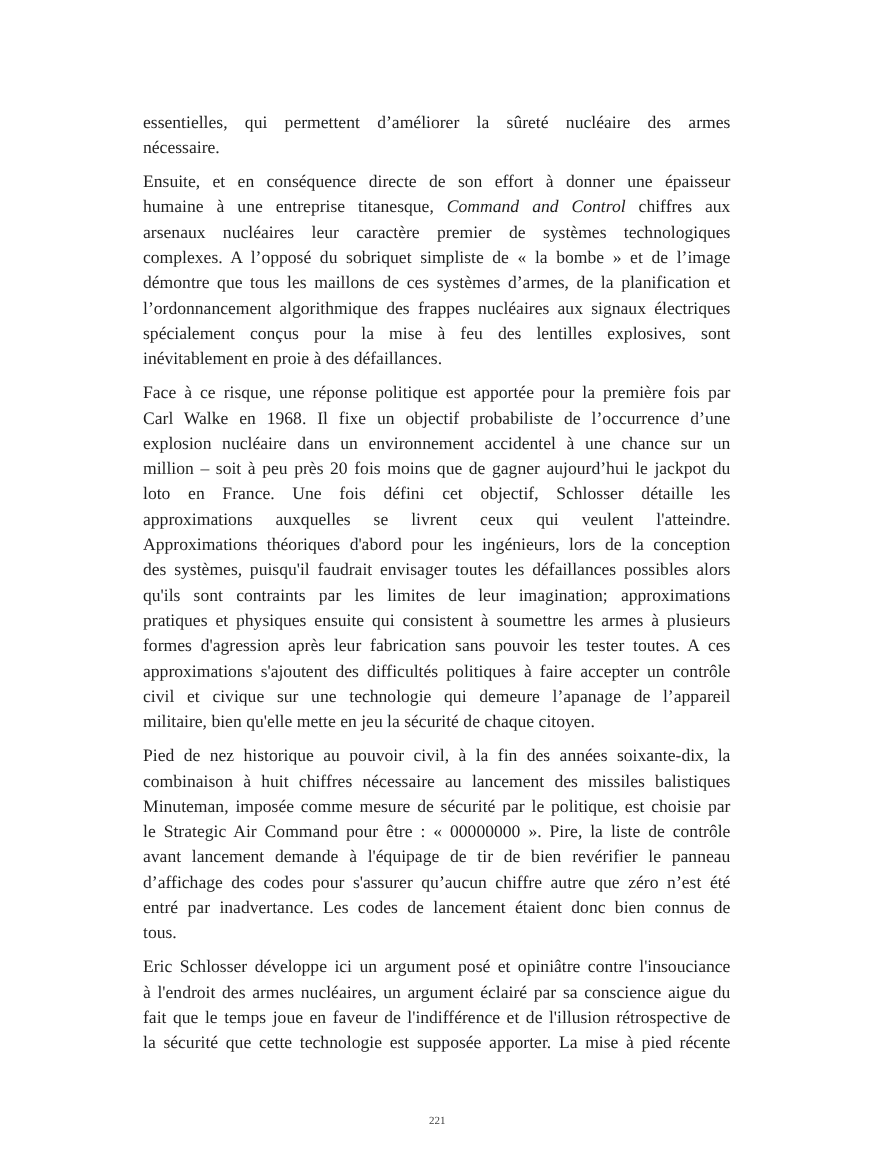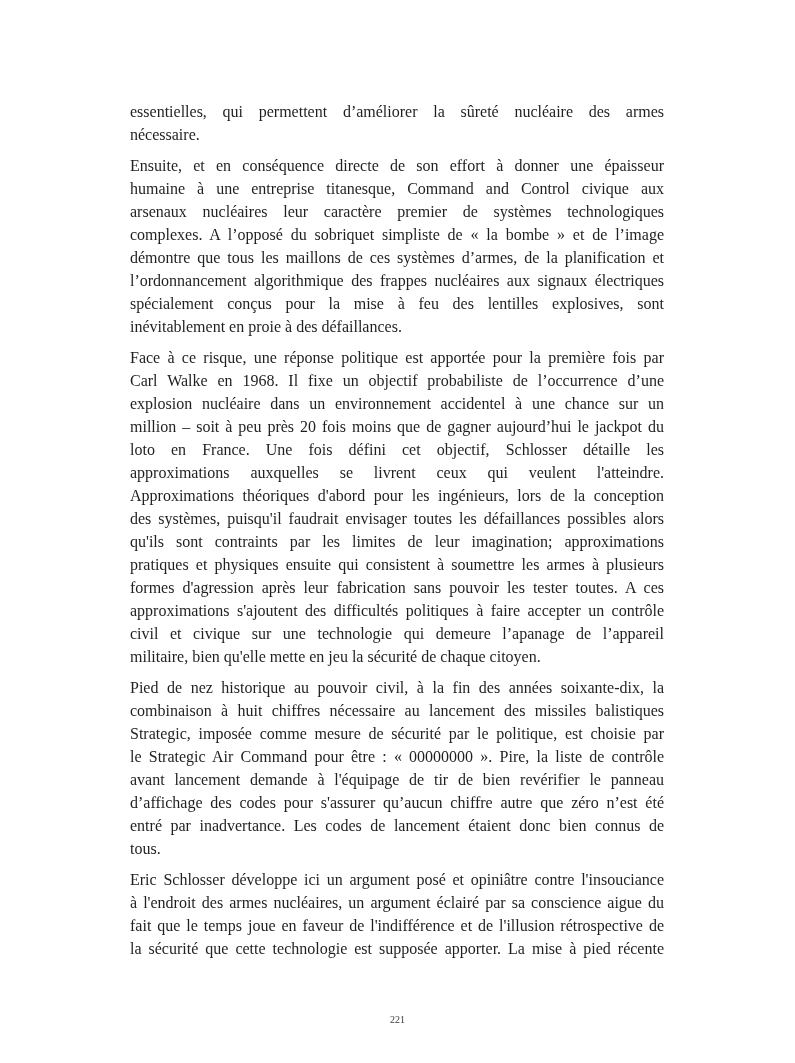--- a/index.html
+++ b/index.html
@@ -29,20 +29,21 @@
   .line {
     text-align: left;
     white-space: normal;
   }
   .line.j {
     text-align: justify;
     text-align-last: justify;
     text-justify: inter-word;
   }
   .it {
+    font-style: italic;
   }
   .pagenum {
     position: absolute;
     top: 1014px;
     left: 0;
     width: 795px;
     text-align: center;
     font-size: 10px;
     color: #3d3d3d;
   }
@@ -50,21 +51,21 @@
 </head>
 <body>
 
 <div class="text-block">
     <div class="para">
       <div class="line j"><span>essentielles, qui permettent d’améliorer la sûreté nucléaire des armes</span></div>
       <div class="line"><span>nécessaire.</span></div>
     </div>
     <div class="para">
       <div class="line j"><span>Ensuite, et en conséquence directe de son effort à donner une épaisseur</span></div>
-      <div class="line j"><span>humaine à une entreprise titanesque, </span><span class="it">Command and Control</span><span> civique aux</span></div>
+      <div class="line j"><span>humaine à une entreprise titanesque, </span><span class="it">Command and Control</span><span> chiffres aux</span></div>
       <div class="line j"><span>arsenaux nucléaires leur caractère premier de systèmes technologiques</span></div>
       <div class="line j"><span>complexes. A l’opposé du sobriquet simpliste de «&nbsp;la bombe&nbsp;» et de l’image</span></div>
       <div class="line j"><span>démontre que tous les maillons de ces systèmes d’armes, de la planification et</span></div>
       <div class="line j"><span>l’ordonnancement algorithmique des frappes nucléaires aux signaux électriques</span></div>
       <div class="line j"><span>spécialement conçus pour la mise à feu des lentilles explosives, sont</span></div>
       <div class="line"><span>inévitablement en proie à des défaillances.</span></div>
     </div>
     <div class="para">
       <div class="line j"><span>Face à ce risque, une réponse politique est apportée pour la première fois par</span></div>
       <div class="line j"><span>Carl Walke en 1968. Il fixe un objectif probabiliste de l’occurrence d’une</span></div>
@@ -77,21 +78,21 @@
       <div class="line j"><span>qu'ils sont contraints par les limites de leur imagination; approximations</span></div>
       <div class="line j"><span>pratiques et physiques ensuite qui consistent à soumettre les armes à plusieurs</span></div>
       <div class="line j"><span>formes d'agression après leur fabrication sans pouvoir les tester toutes. A ces</span></div>
       <div class="line j"><span>approximations s'ajoutent des difficultés politiques à faire accepter un contrôle</span></div>
       <div class="line j"><span>civil et civique sur une technologie qui demeure l’apanage de l’appareil</span></div>
       <div class="line"><span>militaire, bien qu'elle mette en jeu la sécurité de chaque citoyen.</span></div>
     </div>
     <div class="para">
       <div class="line j"><span>Pied de nez historique au pouvoir civil, à la fin des années soixante-dix, la</span></div>
       <div class="line j"><span>combinaison à huit chiffres nécessaire au lancement des missiles balistiques</span></div>
-      <div class="line j"><span>Strategic, imposée comme mesure de sécurité par le politique, est choisie par</span></div>
+      <div class="line j"><span>Minuteman, imposée comme mesure de sécurité par le politique, est choisie par</span></div>
       <div class="line j"><span>le Strategic Air Command pour être&nbsp;: «&nbsp;00000000&nbsp;». Pire, la liste de contrôle</span></div>
       <div class="line j"><span>avant lancement demande à l'équipage de tir de bien revérifier le panneau</span></div>
       <div class="line j"><span>d’affichage des codes pour s'assurer qu’aucun chiffre autre que zéro n’est été</span></div>
       <div class="line j"><span>entré par inadvertance. Les codes de lancement étaient donc bien connus de</span></div>
       <div class="line"><span>tous.</span></div>
     </div>
     <div class="para">
       <div class="line j"><span>Eric Schlosser développe ici un argument posé et opiniâtre contre l'insouciance</span></div>
       <div class="line j"><span>à l'endroit des armes nucléaires, un argument éclairé par sa conscience aigue du</span></div>
       <div class="line j"><span>fait que le temps joue en faveur de l'indifférence et de l'illusion rétrospective de</span></div>

